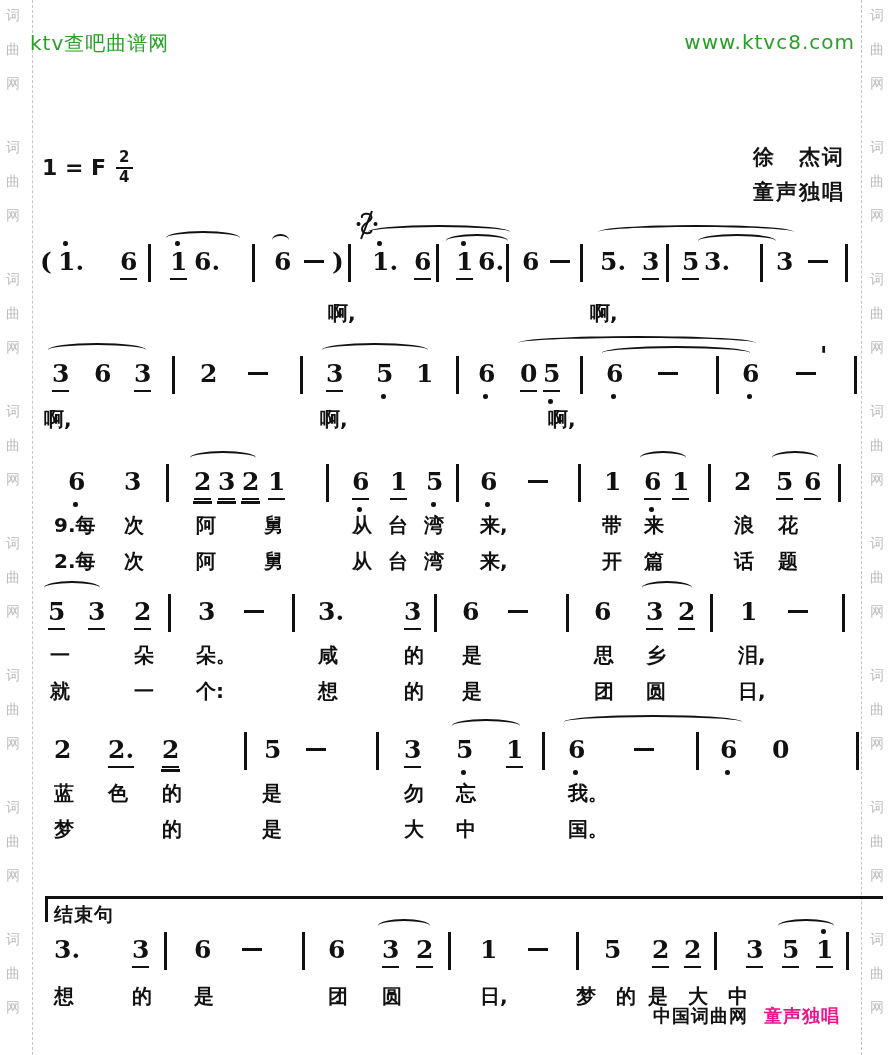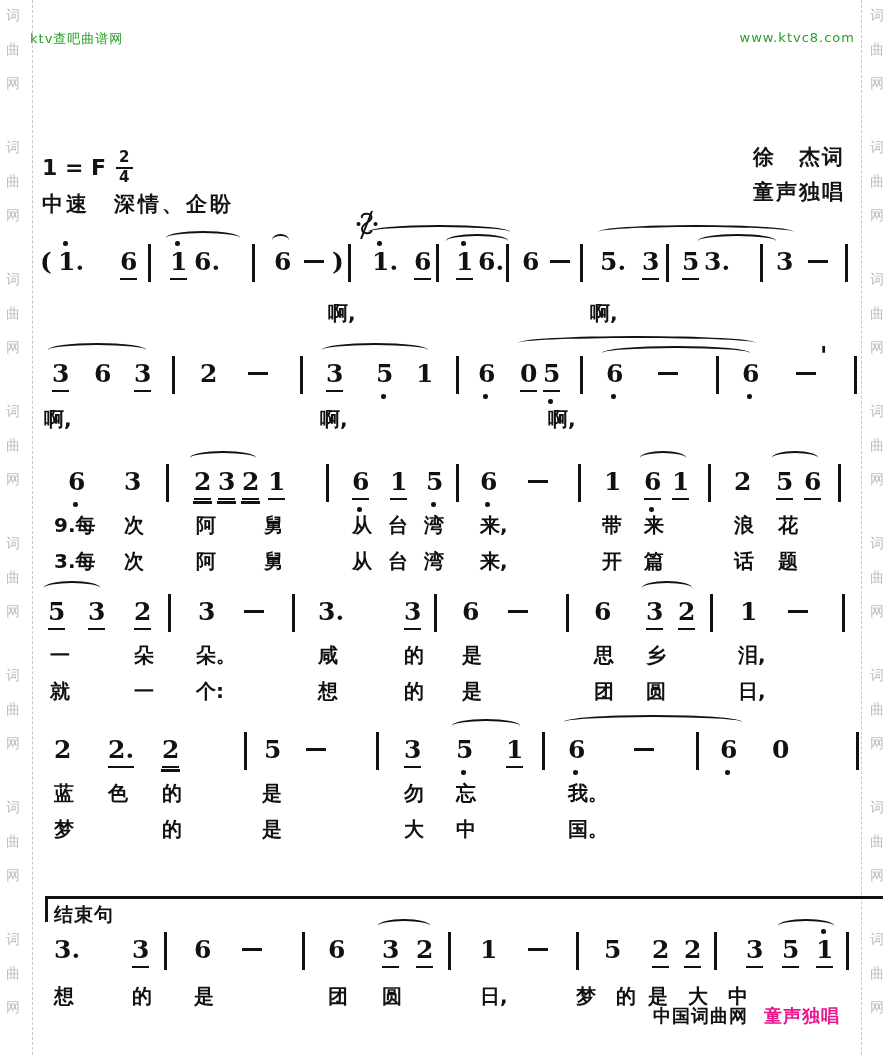--- a/index.html
+++ b/index.html
@@ -2,21 +2,21 @@
 <html><head>
 <meta charset="utf-8">
 <style>
   html,body{margin:0;padding:0;background:#fff;}
   .page{position:relative;width:889px;height:1055px;background:#fff;overflow:hidden;
         font-family:"DejaVu Sans","Liberation Sans",sans-serif;color:#141414;}
   
   .vrule{position:absolute;top:0;bottom:0;width:0;border-left:1px dashed #c6c6c6;}
   .wm{position:absolute;font-size:14px;line-height:1;color:#bdbdbd;}
   
-  .brand{position:absolute;font-size:13px;letter-spacing:1px;}
+  .brand{position:absolute;font-size:20px;letter-spacing:1px;}
   .title{position:absolute;left:0;width:100%;text-align:center;top:44px;font-size:44px;font-weight:bold;
          letter-spacing:16px;font-family:"DejaVu Serif","Liberation Serif",serif;}
   .subtitle{position:absolute;left:0;width:100%;text-align:center;top:110px;font-size:21px;font-weight:bold;}
   .credits{position:absolute;right:44px;top:140px;font-size:21px;font-weight:bold;text-align:right;line-height:35px;letter-spacing:2px;}
   .keyrow{position:absolute;left:42px;top:150px;font-size:22px;font-weight:bold;display:flex;align-items:center;gap:10px;}
   .meter{display:inline-flex;flex-direction:column;align-items:center;font-size:15px;font-weight:bold;line-height:1.05;}
   .meter .num{border-bottom:2px solid #111;padding:0 3px 1px;}
   .meter .den{padding-top:1px;}
   .temporow{position:absolute;left:42px;top:190px;font-size:21px;font-weight:bold;letter-spacing:3px;}
   
@@ -105,21 +105,20 @@
     <div>徐　杰词</div>
     <div>童声独唱</div>
   </div>
   <div class="keyrow">
     <span>1 = F</span>
     <span class="meter">
       <span class="num">2</span>
       <span class="den">4</span>
     </span>
   </div>
-  <div class="temporow">中速　深情、企盼</div>
 
   <div id="score">
       <div class="sline" style="top: 248px;">
         <div class="note" style="left: 40px;">(</div>
         <div class="note" style="left: 58px;">1.<i class="hidot"></i></div>
         <div class="note u" style="left: 120px;">6</div>
         <div class="bar" style="left: 148px;"></div>
         <div class="note u" style="left: 170px;">1<i class="hidot"></i></div>
         <div class="note" style="left: 194px;">6.</div>
         <div class="bar" style="left: 252px;"></div>
@@ -222,21 +221,21 @@
         <div class="lyr" style="left: 196px; top: 44px;">阿</div>
         <div class="lyr" style="left: 264px; top: 44px;">舅</div>
         <div class="lyr" style="left: 352px; top: 44px;">从</div>
         <div class="lyr" style="left: 388px; top: 44px;">台</div>
         <div class="lyr" style="left: 424px; top: 44px;">湾</div>
         <div class="lyr" style="left: 480px; top: 44px;">来,</div>
         <div class="lyr" style="left: 602px; top: 44px;">带</div>
         <div class="lyr" style="left: 644px; top: 44px;">来</div>
         <div class="lyr" style="left: 734px; top: 44px;">浪</div>
         <div class="lyr" style="left: 778px; top: 44px;">花</div>
-        <div class="lyr" style="left: 54px; top: 80px;">3.每</div>
+        <div class="lyr" style="left: 54px; top: 80px;">2.每</div>
         <div class="lyr" style="left: 124px; top: 80px;">次</div>
         <div class="lyr" style="left: 196px; top: 80px;">阿</div>
         <div class="lyr" style="left: 264px; top: 80px;">舅</div>
         <div class="lyr" style="left: 352px; top: 80px;">从</div>
         <div class="lyr" style="left: 388px; top: 80px;">台</div>
         <div class="lyr" style="left: 424px; top: 80px;">湾</div>
         <div class="lyr" style="left: 480px; top: 80px;">来,</div>
         <div class="lyr" style="left: 602px; top: 80px;">开</div>
         <div class="lyr" style="left: 644px; top: 80px;">篇</div>
         <div class="lyr" style="left: 734px; top: 80px;">话</div>

